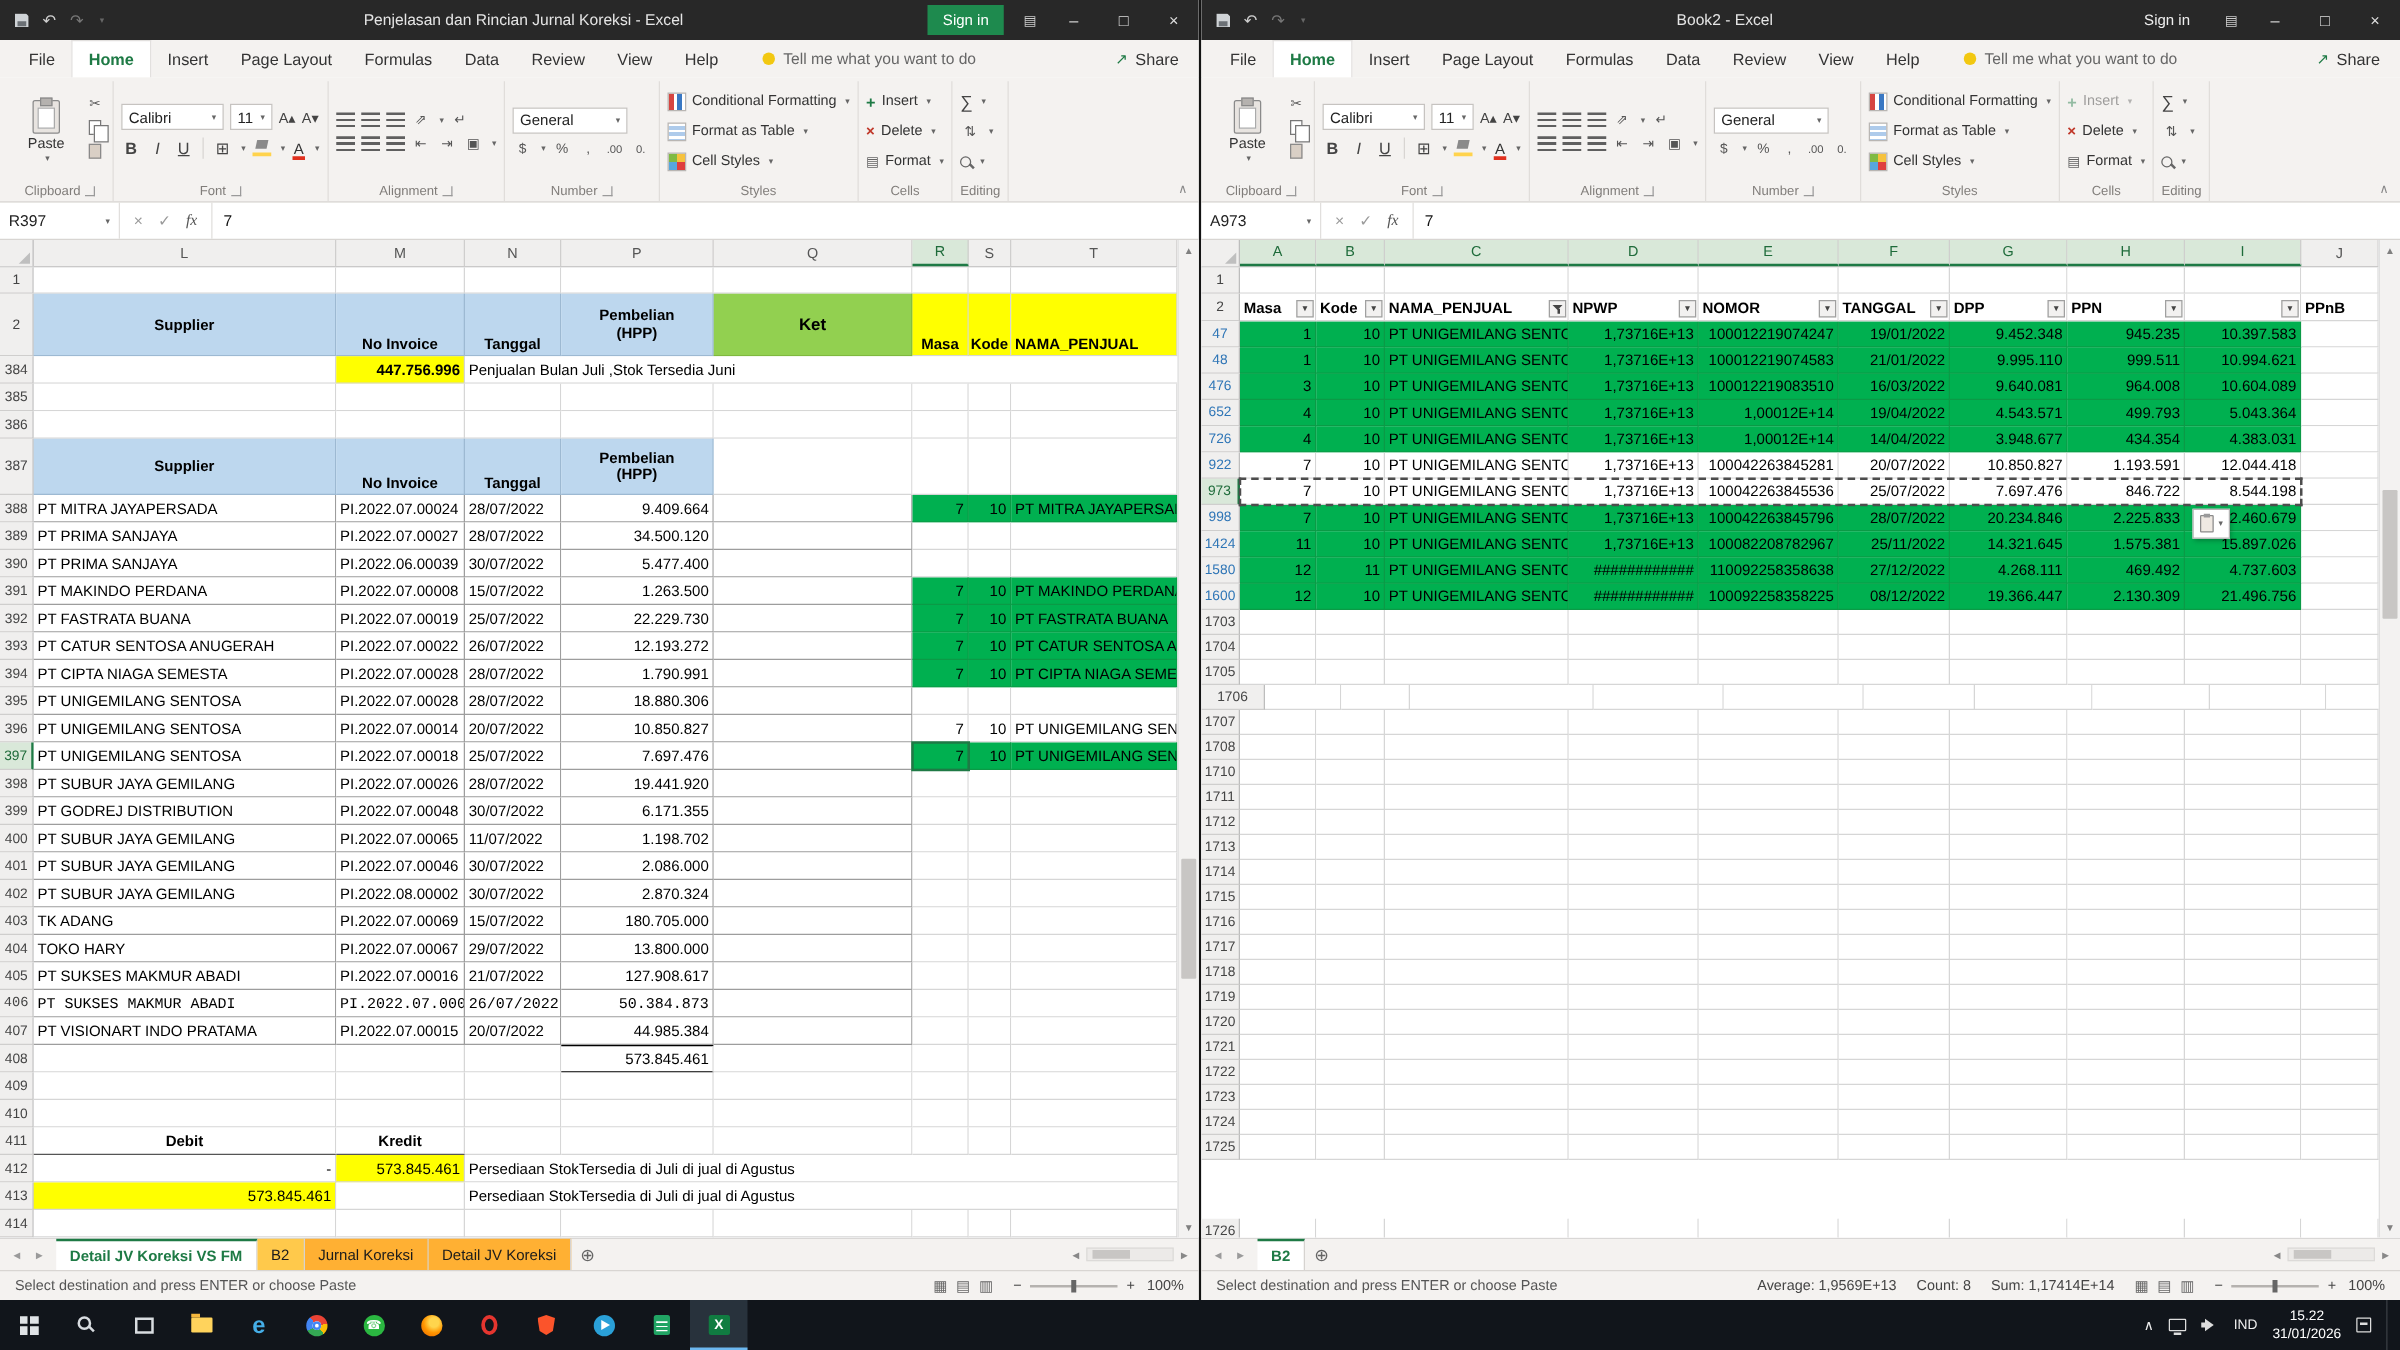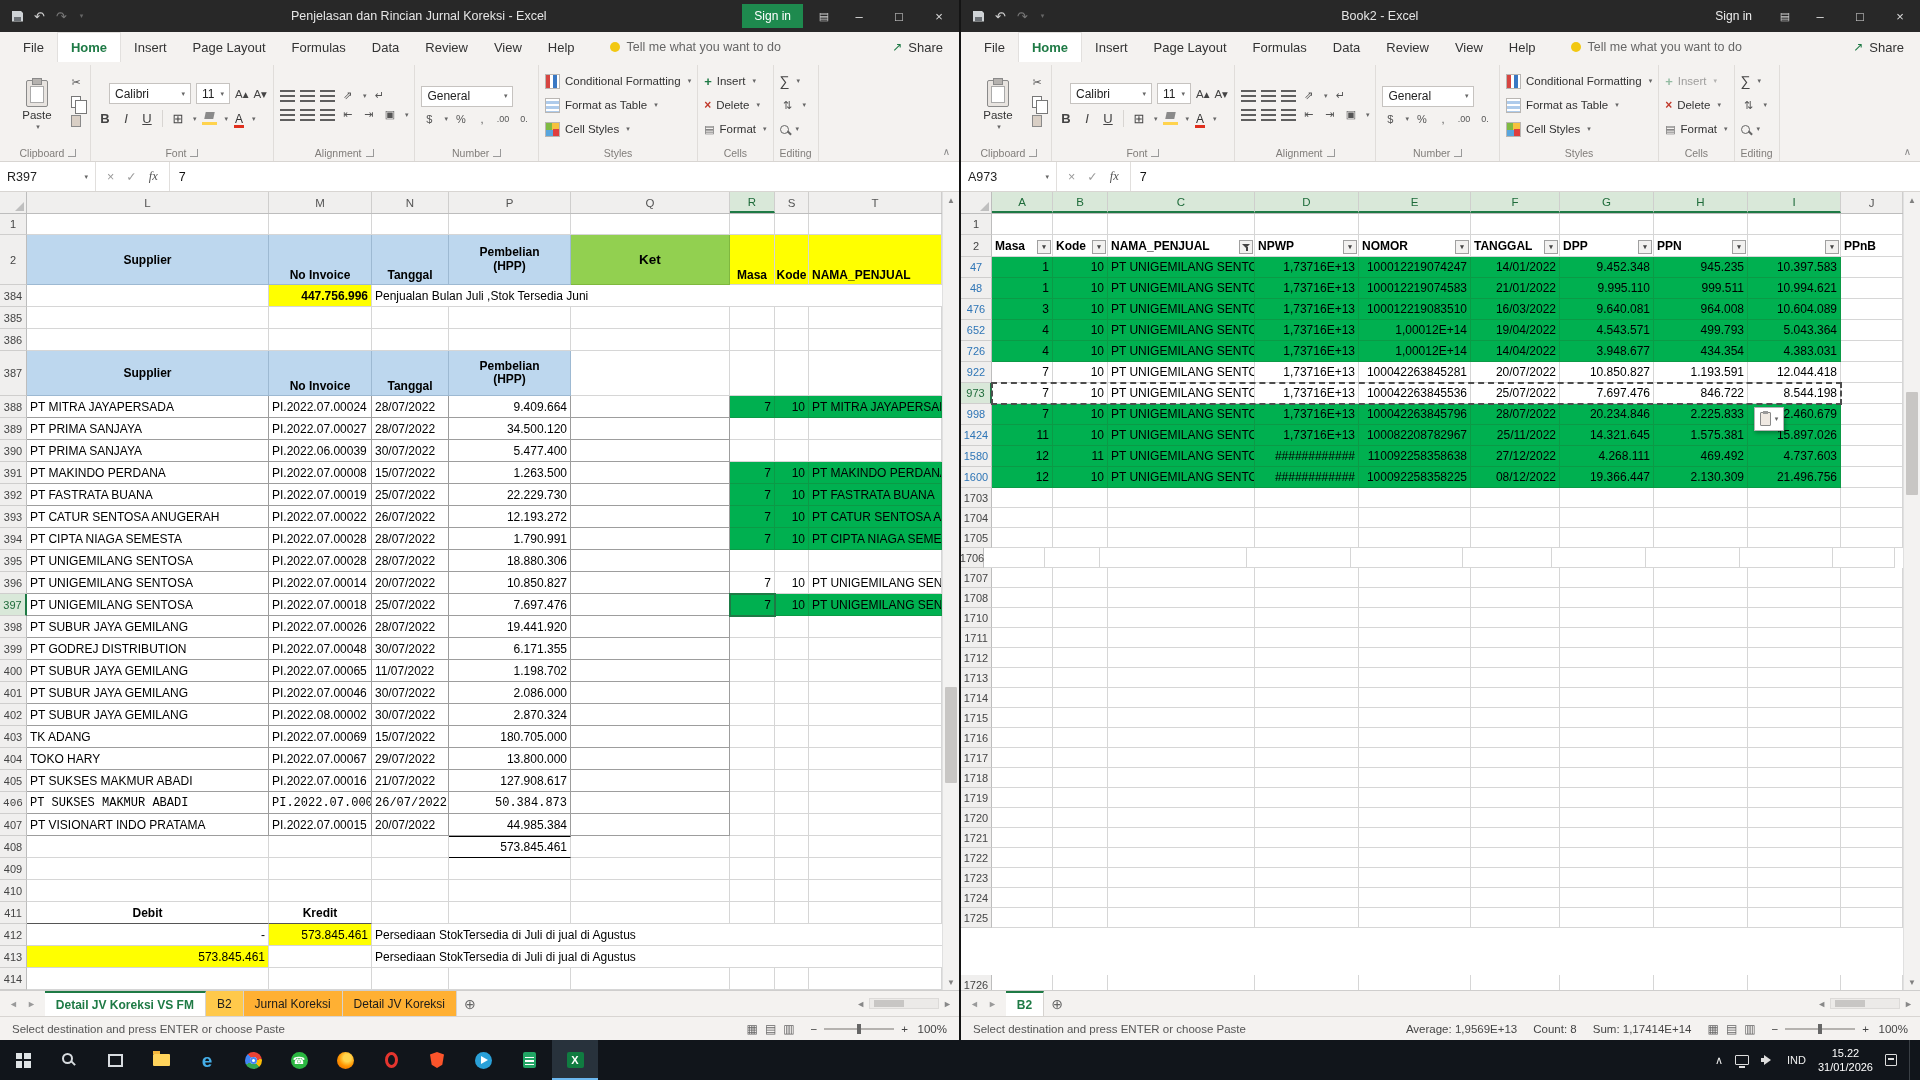--- a/index.html
+++ b/index.html
@@ -46,21 +46,21 @@
   .mic{min-width:16px;display:flex;align-items:center;justify-content:center;font-size:11px;color:#555;}
   .mic.sm{font-size:9px;}
   .ic-copy{width:10px;height:12px;border:1px solid #777;background:#fff;position:relative;display:inline-block;}
   .ic-copy::after{content:"";position:absolute;left:3px;top:3px;width:10px;height:12px;border:1px solid #777;background:#fff;}
   .ic-paint{width:10px;height:12px;background:#d9cfc5;border:1px solid #8a8a8a;display:inline-block;}
 
   .rcol{display:flex;flex-direction:column;justify-content:center;gap:6px;}
   .rcol.tight{gap:2px;}
   .rrow{display:flex;align-items:center;gap:5px;}
   .ddbox{height:21px;border:1px solid #c6c3c0;background:#fff;display:flex;align-items:center;justify-content:space-between;padding:0 5px;font-size:12px;color:#222;}
-  .w80{width:82px;margin-left:12px;}.w34{width:34px;}.w92{width:92px;}
+  .w80{width:82px;}.w34{width:34px;}.w92{width:92px;}
   .dd{font-size:7px;color:#666;margin-left:2px;}
   .btn-letter{font-size:13px;color:#444;width:16px;text-align:center;}
   .b{font-weight:700;}.i{font-style:italic;}.u{text-decoration:underline;}
   .vsep{width:1px;height:17px;background:#d8d5d2;margin:0 2px;}
   .bars{width:15px;height:12px;background:repeating-linear-gradient(to bottom,#5f5f5f 0 2px,transparent 2px 5px);display:inline-block;}
   .fillic{width:15px;height:13px;position:relative;display:inline-block;}
   .fillic::before{content:"";position:absolute;top:0;left:3px;width:9px;height:7px;background:#8a8a8a;transform:skewX(-12deg);}
   .fillic::after{content:"";position:absolute;bottom:0;left:0;right:0;height:3px;background:#ffd34d;}
   .fontc{font-size:12px;color:#333;position:relative;padding:0 2px;}
   .fontc::after{content:"";position:absolute;left:1px;right:1px;bottom:-2px;height:3px;background:#e0301e;}
@@ -1102,21 +1102,21 @@
                 </div>
                 <div class="cell hdrc" style="width: 62px;">PPnB</div>
               </div>
               <div class="grow" style="height: 21px;">
                 <div class="rowhdr blue" style="width: 31px;">47</div>
                 <div class="cell num green" style="width: 61px;">1</div>
                 <div class="cell num green" style="width: 55px;">10</div>
                 <div class="cell green" style="width: 147px;">PT UNIGEMILANG SENTOSA</div>
                 <div class="cell num green" style="width: 104px;">1,73716E+13</div>
                 <div class="cell num green" style="width: 112px;">100012219074247</div>
-                <div class="cell num green" style="width: 89px;">14/01/2022</div>
+                <div class="cell num green" style="width: 89px;">19/01/2022</div>
                 <div class="cell num green" style="width: 94px; text-align: right;">9.452.348</div>
                 <div class="cell num green" style="width: 94px;">945.235</div>
                 <div class="cell num green" style="width: 93px;">10.397.583</div>
                 <div class="cell " style="width: 62px;"></div>
               </div>
               <div class="grow" style="height: 21px;">
                 <div class="rowhdr blue" style="width: 31px;">48</div>
                 <div class="cell num green" style="width: 61px;">1</div>
                 <div class="cell num green" style="width: 55px;">10</div>
                 <div class="cell green" style="width: 147px;">PT UNIGEMILANG SENTOSA</div>
@@ -1278,21 +1278,21 @@
                 <div class="cell " style="width: 147px;"></div>
                 <div class="cell " style="width: 104px;"></div>
                 <div class="cell " style="width: 112px;"></div>
                 <div class="cell " style="width: 89px;"></div>
                 <div class="cell " style="width: 94px;"></div>
                 <div class="cell " style="width: 94px;"></div>
                 <div class="cell " style="width: 93px;"></div>
                 <div class="cell " style="width: 62px;"></div>
               </div>
               <div class="grow" style="height: 20px;">
-                <div class="rowhdr" style="width: 23px;">1706</div>
+                <div class="rowhdr" style="width: 51px;">1706</div>
                 <div class="cell " style="width: 61px;"></div>
                 <div class="cell " style="width: 55px;"></div>
                 <div class="cell " style="width: 147px;"></div>
                 <div class="cell " style="width: 104px;"></div>
                 <div class="cell " style="width: 112px;"></div>
                 <div class="cell " style="width: 89px;"></div>
                 <div class="cell " style="width: 94px;"></div>
                 <div class="cell " style="width: 94px;"></div>
                 <div class="cell " style="width: 93px;"></div>
                 <div class="cell " style="width: 62px;"></div>

